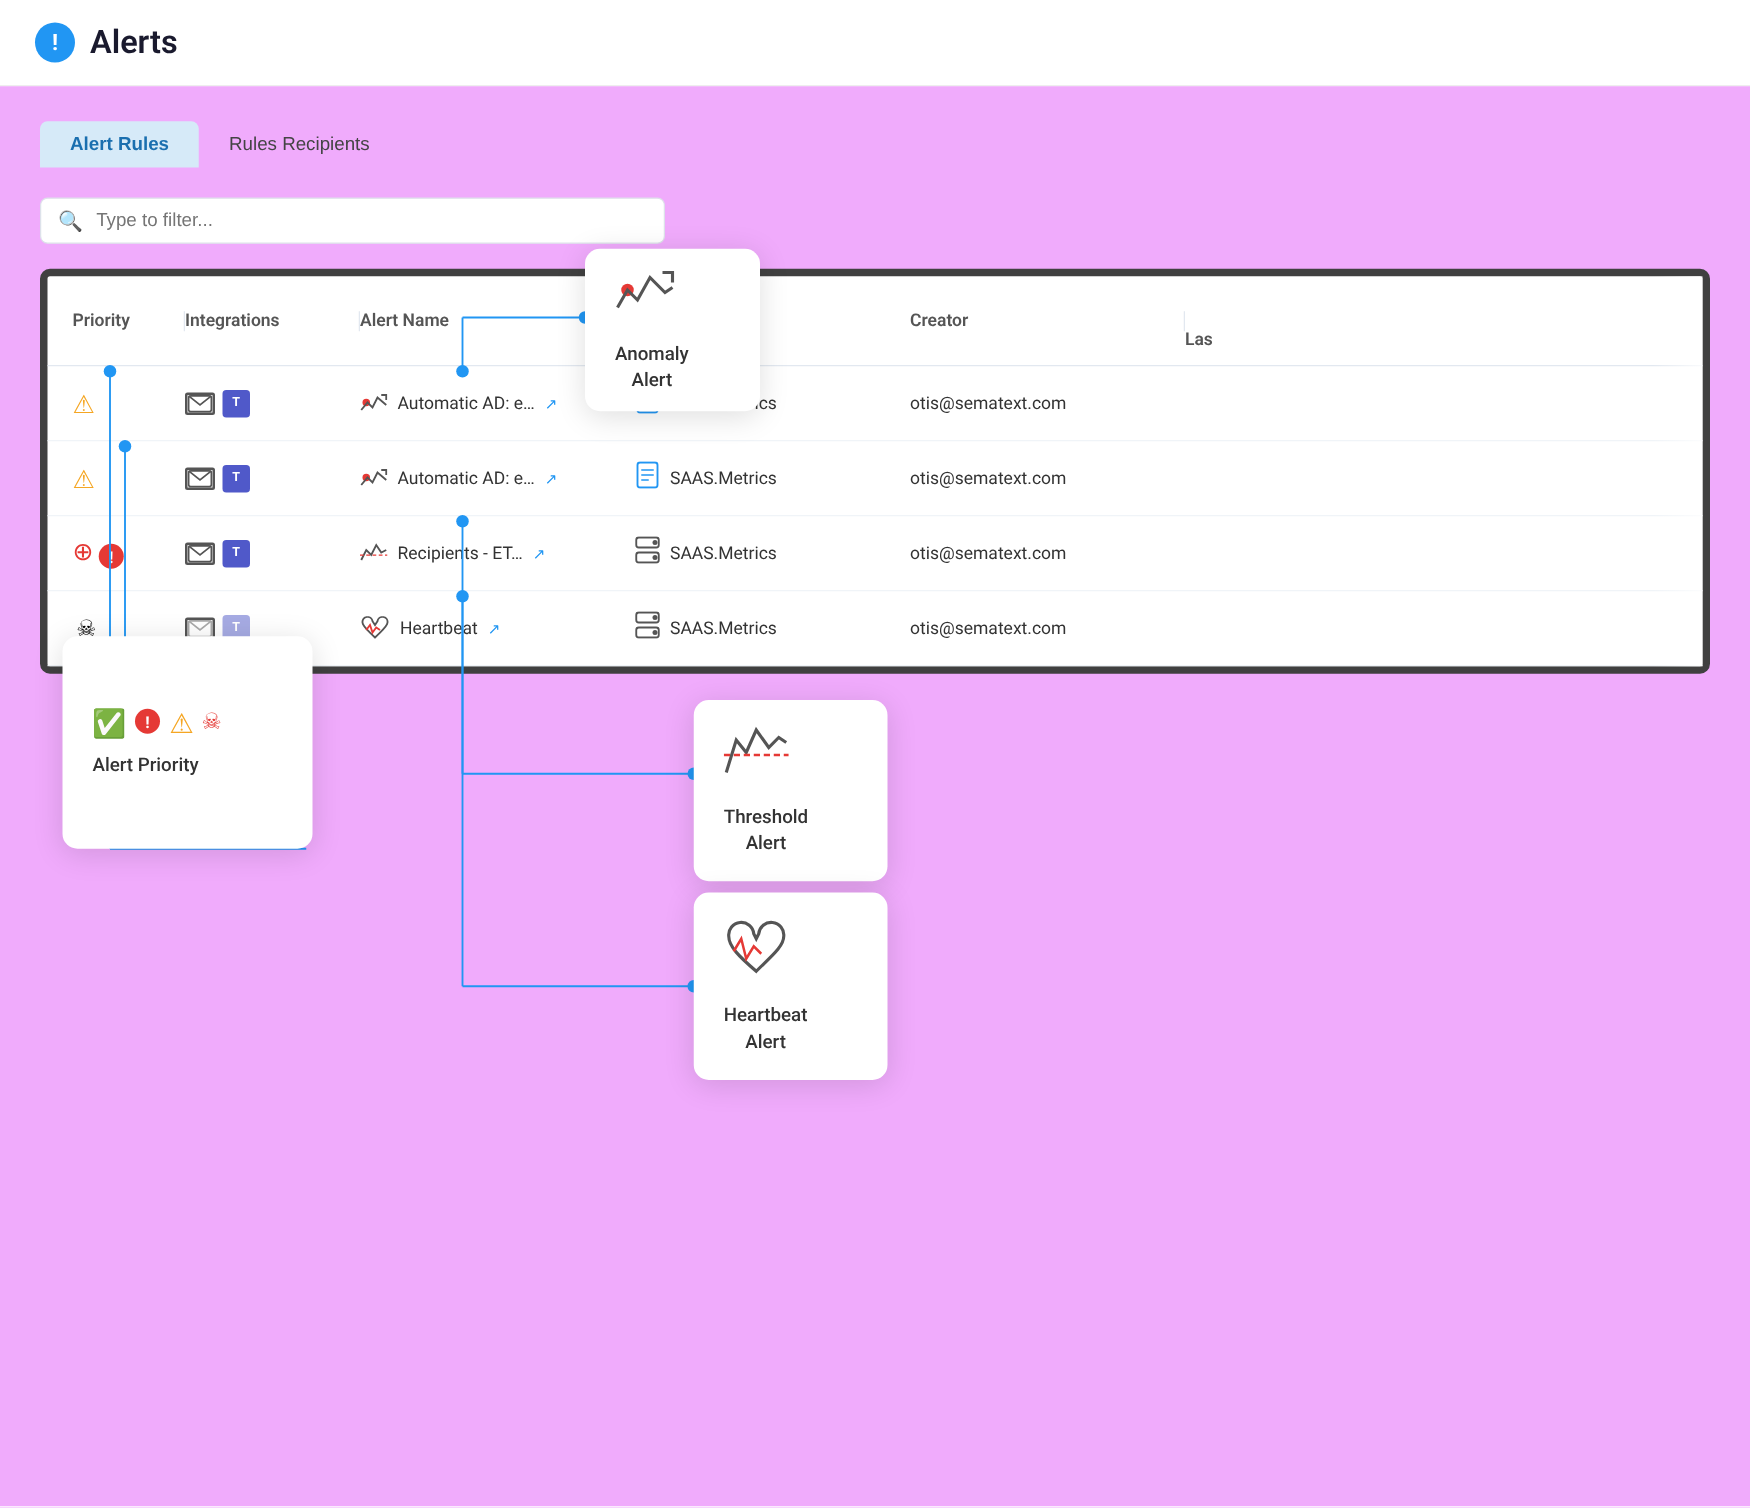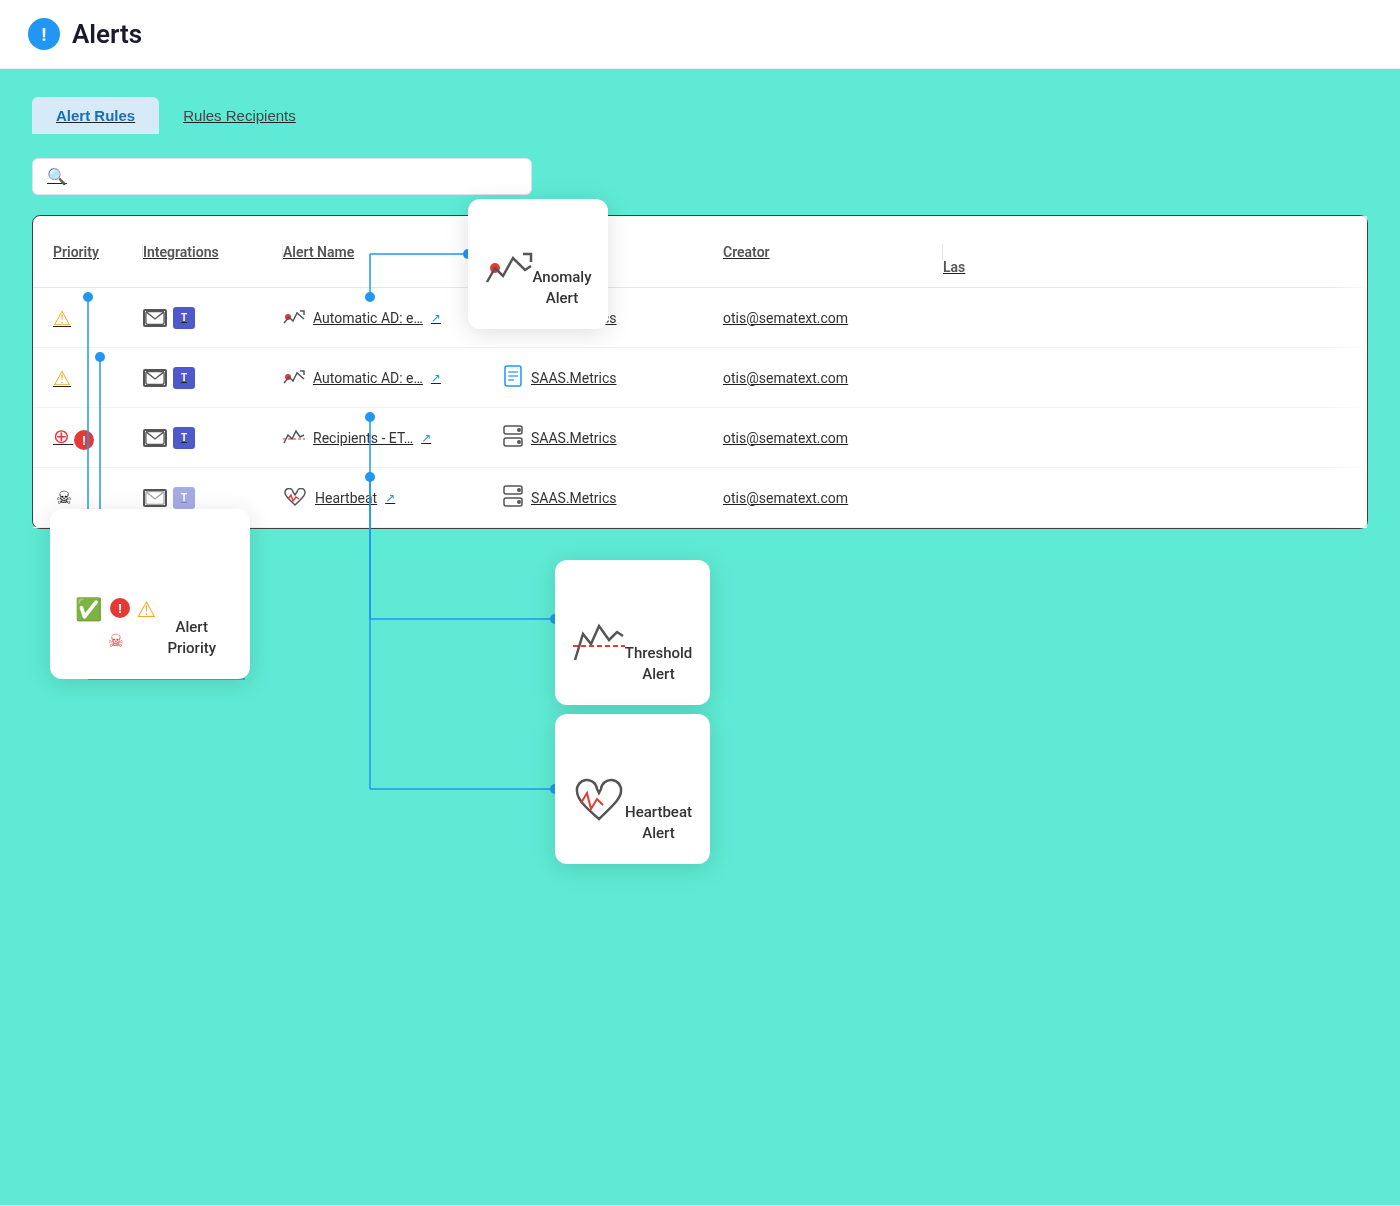--- a/index.html
+++ b/index.html
@@ -34,25 +34,24 @@
       margin-right: 12px;
     }
     .header-title {
       font-size: 26px;
       font-weight: 600;
       color: #1a1a2e;
     }
 
     
     .main {
-      background: #5eead4;
+      background: #f0abfc;
       min-height: calc(1206px - 70px);
       padding: 28px 32px;
       position: relative;
-      text-decoration: underline;
     }
 
     
     .tabs {
       display: flex;
       margin-bottom: 24px;
       gap: 0;
     }
     .tab {
       padding: 10px 24px;
@@ -92,21 +91,21 @@
       font-size: 15px;
       color: #999;
       width: 100%;
       background: transparent;
     }
 
     
     .table-wrap {
       background: #fff;
       border-radius: 8px;
-      border: 1px solid #404040;
+      border: 6px solid #404040;
       overflow: visible;
       position: relative;
     }
     .table-header {
       display: flex;
       align-items: center;
       padding: 12px 20px;
       border-bottom: 1px solid #e2e8f0;
       font-size: 14px;
       font-weight: 600;
@@ -204,22 +203,22 @@
       font-size: 18px;
     }
 
     
     .popup-card {
       position: absolute;
       background: #fff;
       border-radius: 12px;
       box-shadow: 0 4px 24px rgba(0,0,0,0.13);
       display: flex;
-      flex-direction: row;
-      align-items: flex-end;
+      flex-direction: column;
+      align-items: flex-start;
       justify-content: center;
       padding: 20px 24px;
       z-index: 10;
     }
     .popup-card .popup-icon {
       font-size: 36px;
       margin-bottom: 10px;
     }
     .popup-card .popup-label {
       font-size: 15px;
@@ -307,20 +306,21 @@
 
 <div class="main">
 
   <div class="tabs">
     <button class="tab active">Alert Rules</button>
     <button class="tab">Rules Recipients</button>
   </div>
 
   <div class="search-bar">
     <span class="search-icon">🔍</span>
+    <input class="search-input" type="text" placeholder="Type to filter..." style="">
   </div>
 
   <div class="table-wrap" style="position:relative;">
 
     <div class="table-header">
       <div class="col-priority">Priority</div>
       <div class="col-integrations">Integrations</div>
       <div class="col-alertname">Alert Name</div>
       <div class="col-app"></div>
       <div class="col-creator">Creator</div>

